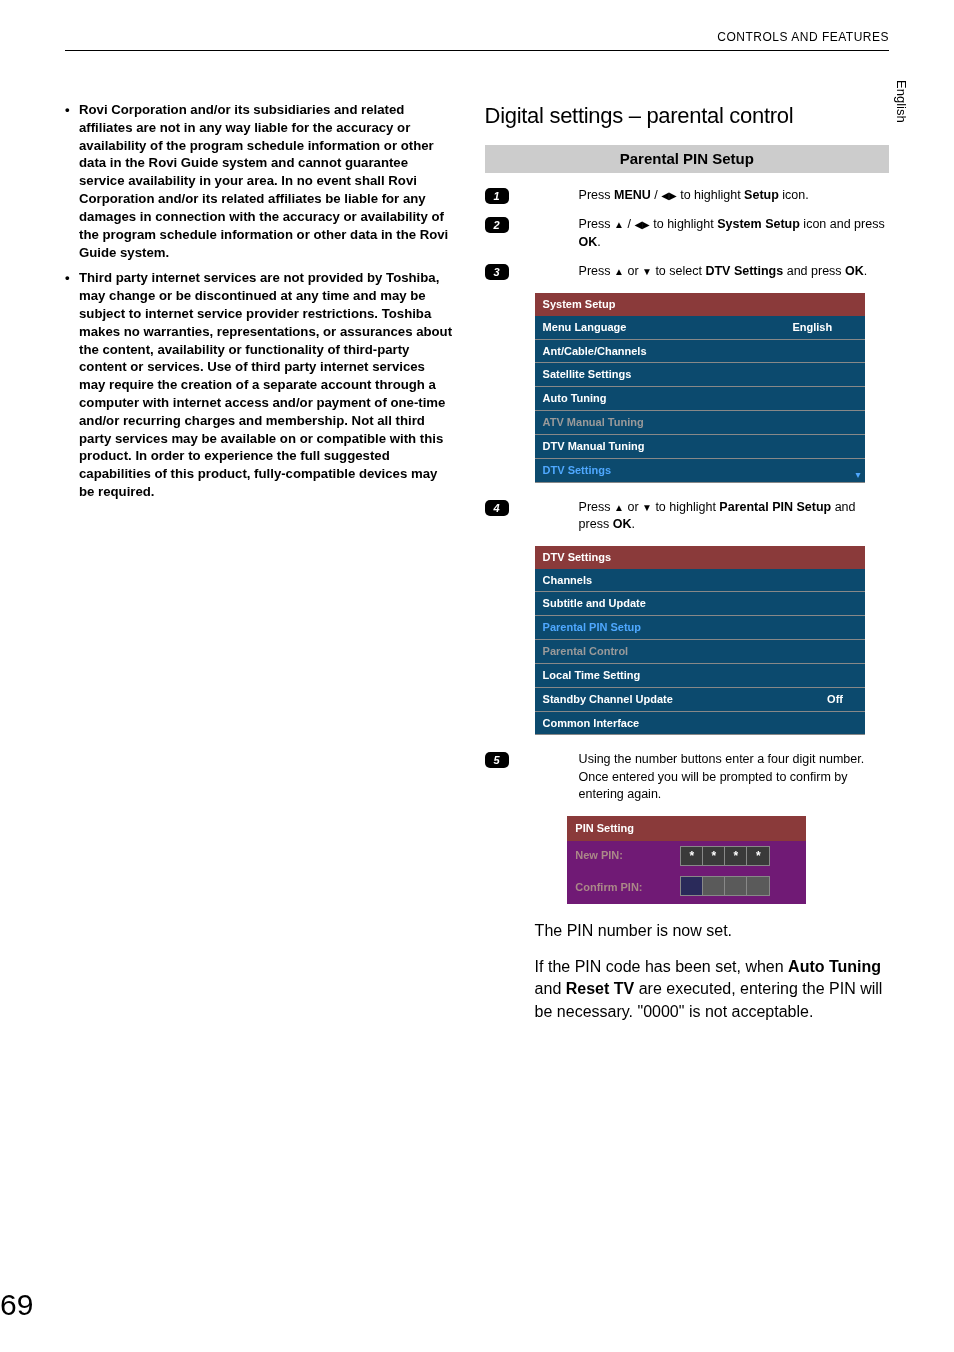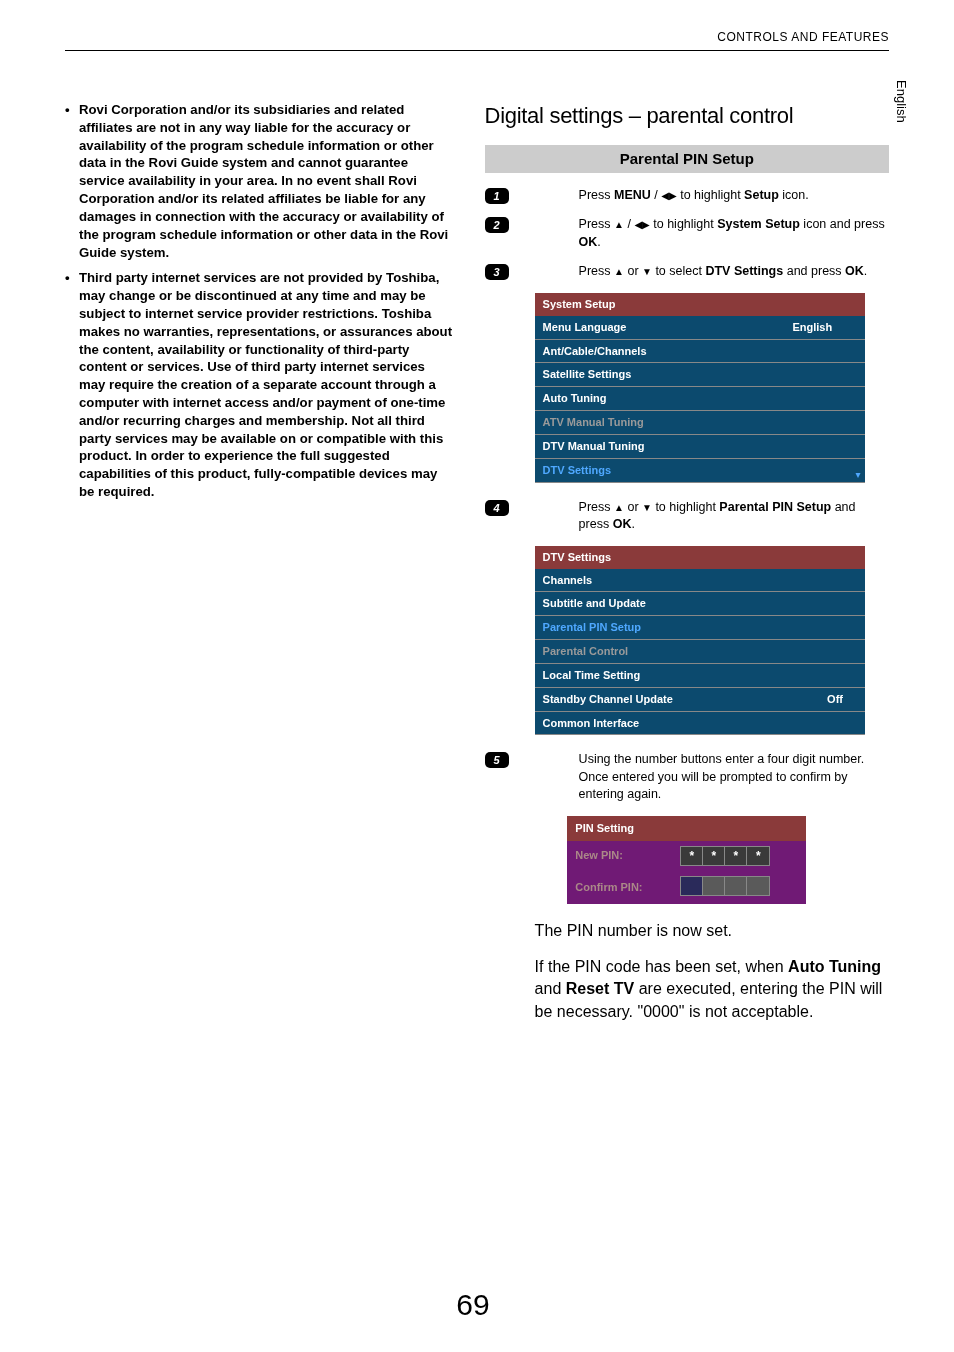--- a/index.html
+++ b/index.html
@@ -153,21 +153,20 @@
     font-size: 12px;
   }
   .pin-cell:last-child { border-right: none; }
   .pin-cell.empty { background: #5a5a5a; }
   .pin-cell.first-empty { background: #2a2a5a; }
   .after-text { margin-left: 50px; margin-bottom: 14px; font-size: 16px; line-height: 1.4; }
   .page-num {
     position: absolute;
     bottom: 30px;
     left: 0; right: 8px;
-    text-align: center;
     font-size: 30px;
   }
   .tri { font-size: 10px; display: inline-block; vertical-align: 0px; }
 </style>
 </head>
 <body>
 
 <div class="page">
   <div class="header-line">CONTROLS AND FEATURES</div>
   <div class="side-tab">English</div>

